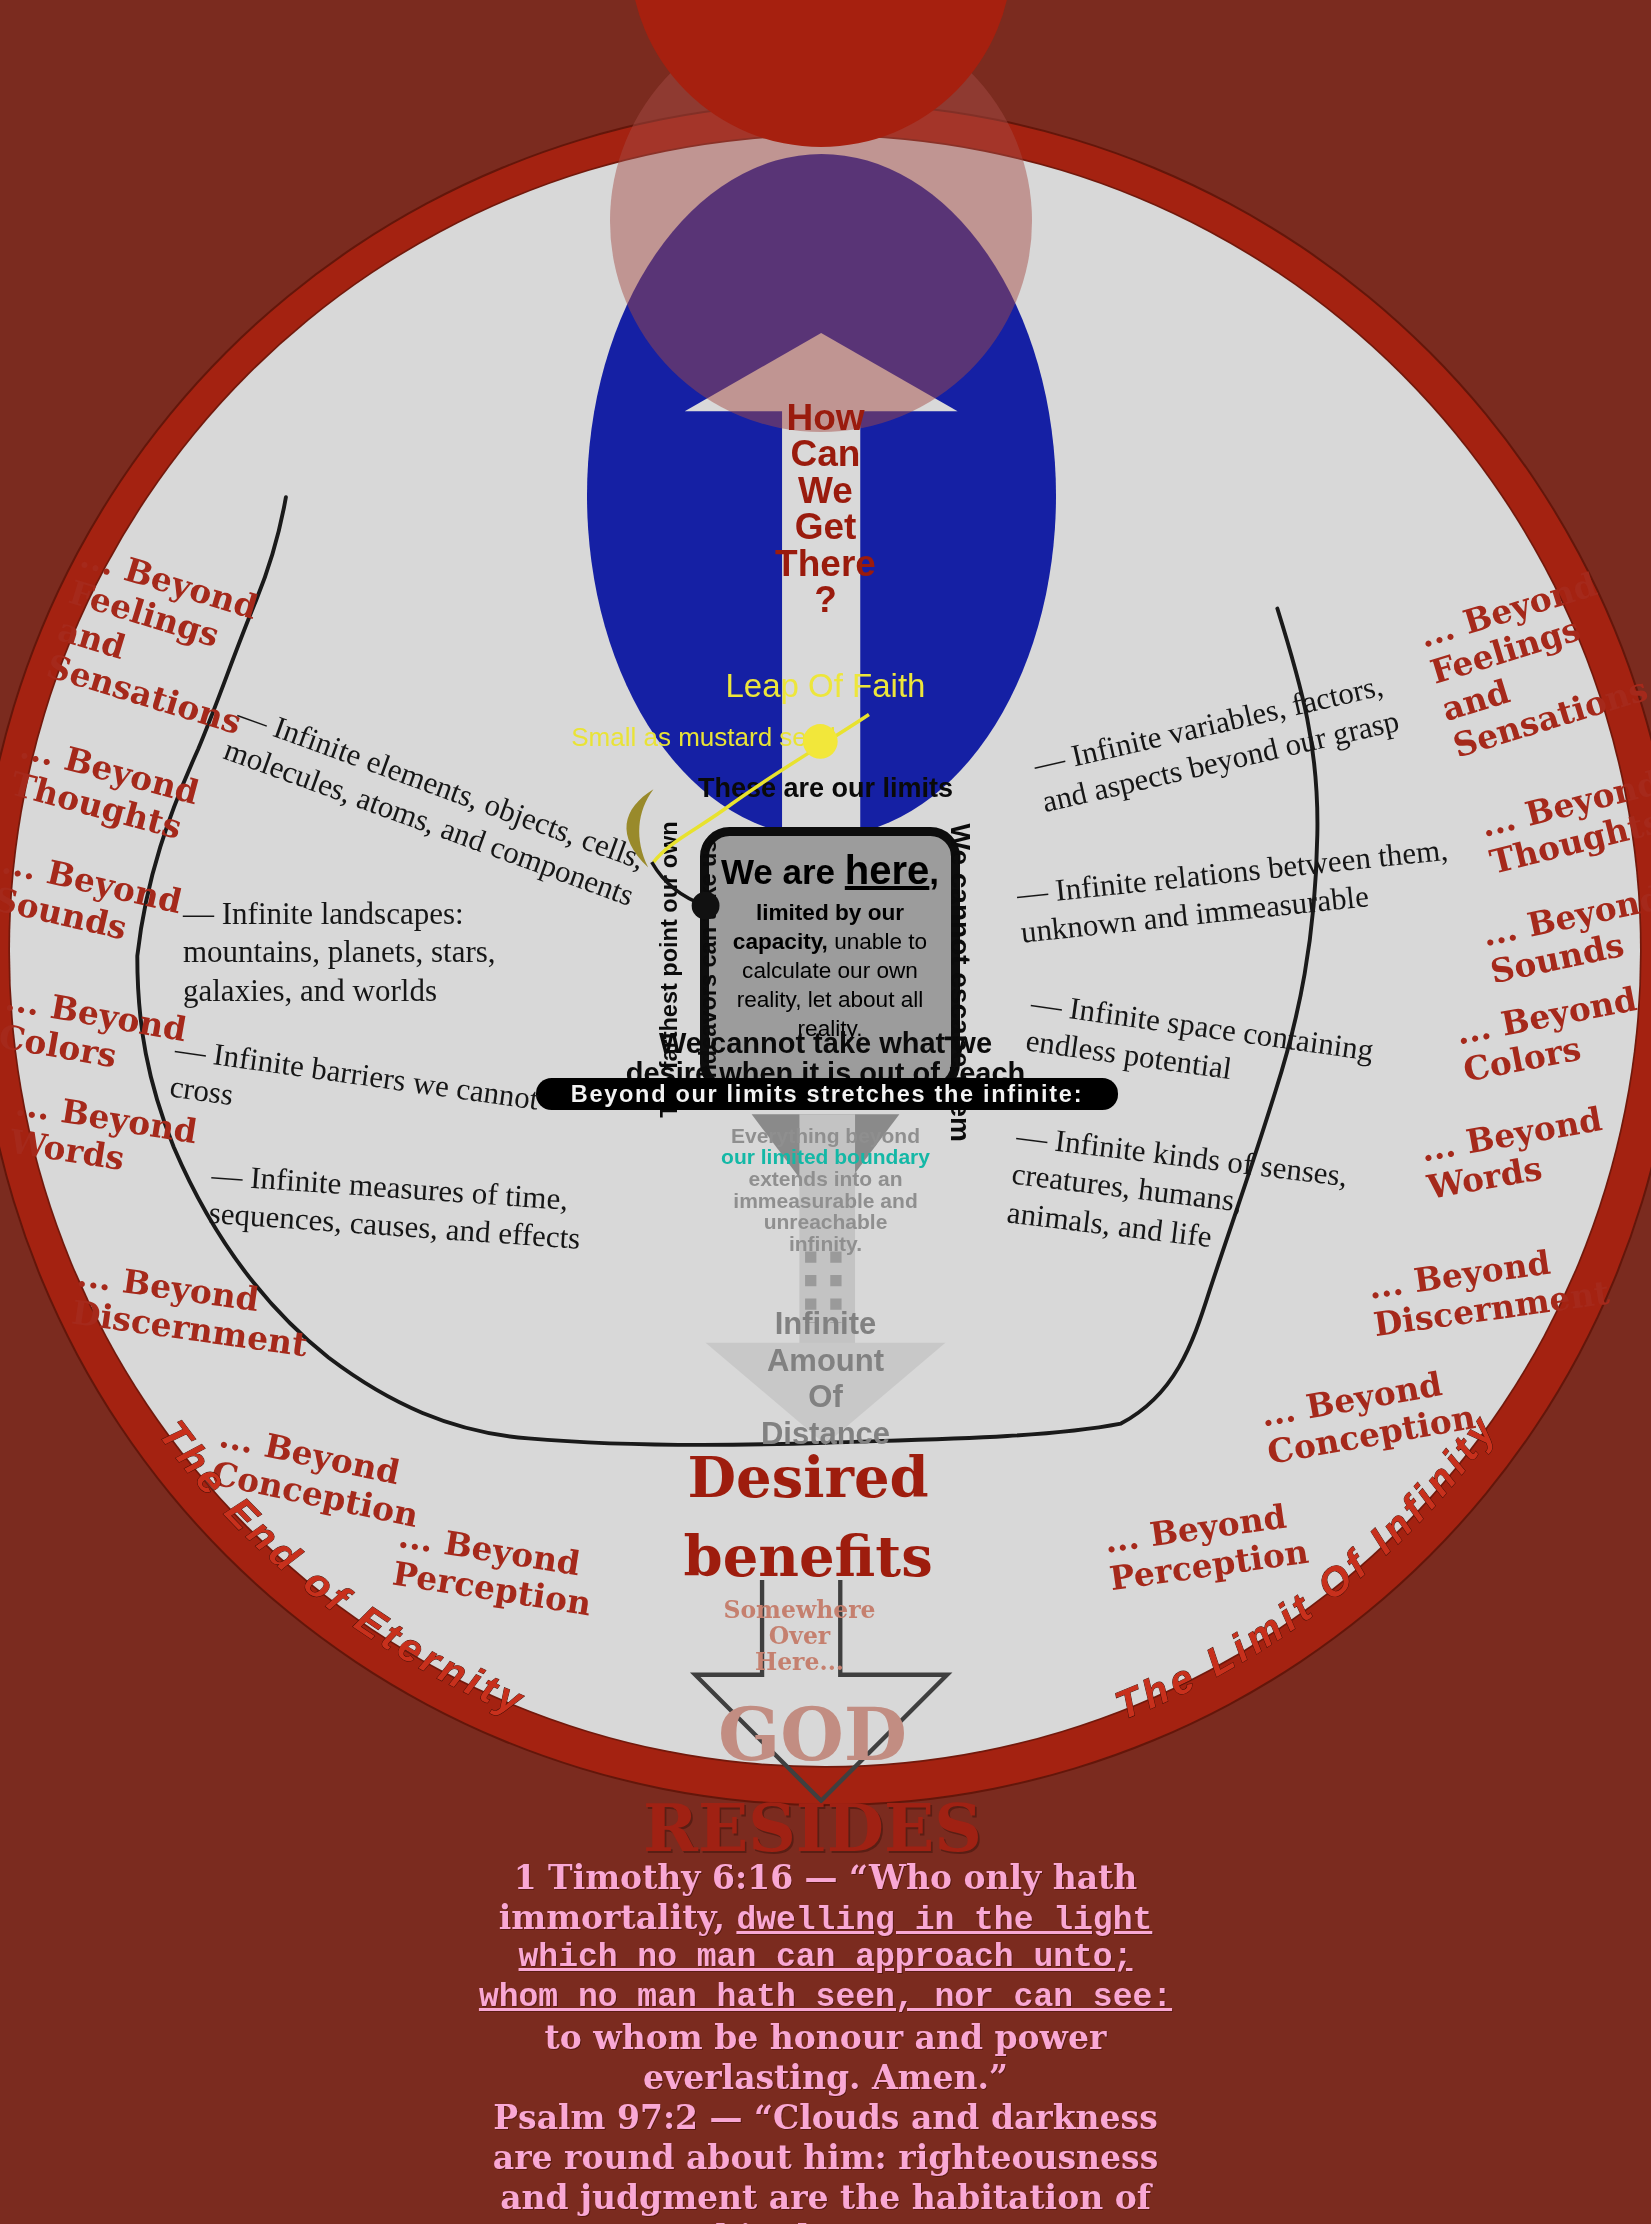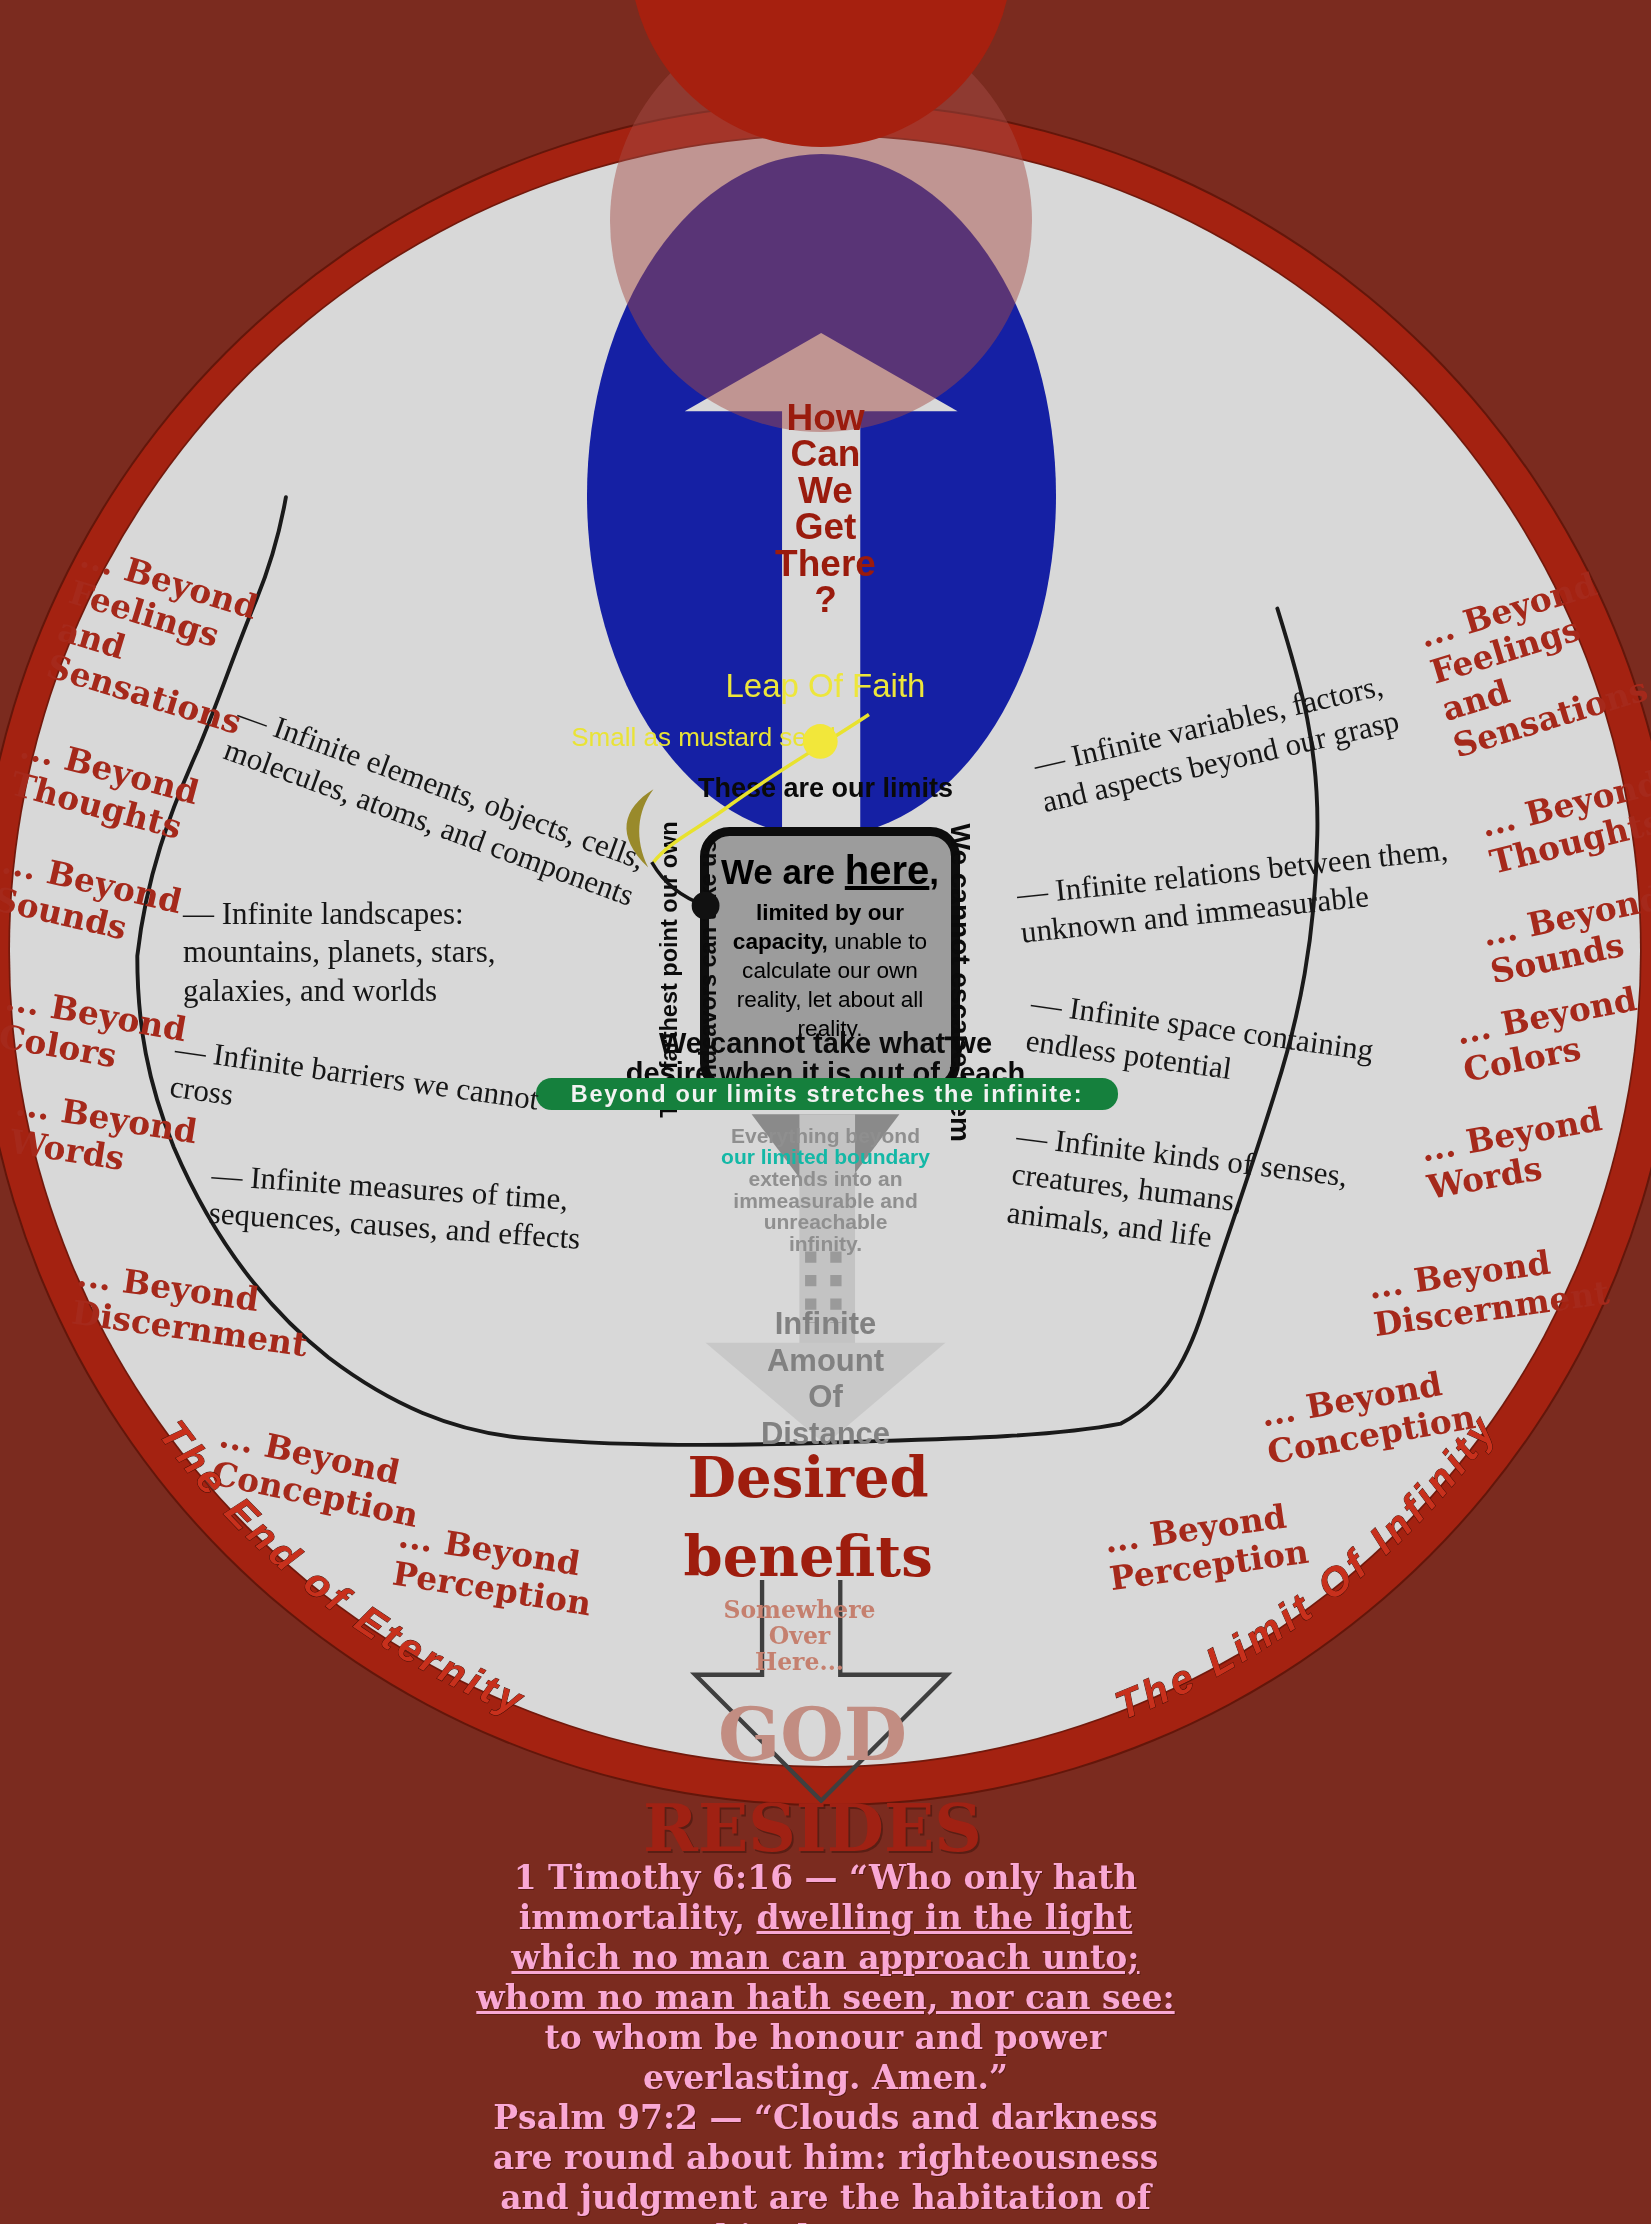--- a/index.html
+++ b/index.html
@@ -25,33 +25,33 @@
   #limits-box{left:700px;top:827px;width:242px;height:248px;background:#9C9C9C;
       border:9.6px solid #0D0D0D;border-radius:29.5px;text-align:center;color:#000;}
   #we-are{margin-top:12px;font-size:35px;font-weight:bold;}
   #we-are .here{font-size:40px;text-decoration:underline;}
   #box-body{margin:5.2px 12px 0 12px;font-size:22.6px;line-height:29px;}
   .vtext{position:absolute;font-weight:bold;color:#0B0B0B;white-space:nowrap;text-align:center;}
   #vleft1{left:517px;top:956px;width:304px;font-size:23.5px;transform:rotate(-90deg);}
   #vleft2{left:569px;top:952px;width:278px;font-size:23.5px;transform:rotate(-90deg);}
   #vright{left:816px;top:951px;width:287px;font-size:28px;transform:rotate(90deg);}
   .below-box{color:#0A0A0A;font-weight:bold;font-size:29px;}
-  #banner{left:536px;top:1078px;width:582px;height:32px;background:#15803d;border-radius:15.6px;
+  #banner{left:536px;top:1078px;width:582px;height:32px;background:#000000;border-radius:15.6px;
       color:#F2F2F2;font-weight:bold;font-size:23.5px;letter-spacing:1.7px;text-align:center;line-height:32px;}
   .grayline{color:#8F8F8F;font-weight:bold;font-size:21px;line-height:22px;}
   .grayline b{color:#14b8a6;}
   .distline{color:#818181;font-weight:bold;font-size:31px;line-height:37px;}
   
   .slab{font-family:"DejaVu Serif",serif;font-weight:bold;}
   #desired1,#desired2{color:#9E1D0E;font-size:56px;}
   .somewhere{color:#C5806F;font-size:23.5px;line-height:26px;}
   #god{color:#C28D82;font-size:73px;}
   #resides{color:#A02113;font-size:66px;text-shadow:1.7px 1.7px 0 rgba(30,5,0,.35);}
   .verse{color:#f9a8d4;font-size:33px;line-height:40px;text-shadow:0.9px 0.9px 0 rgba(40,5,0,.4);}
-  .verse u,.verse.und{text-decoration:underline;}
+  .verse u,.verse.und{text-decoration:underline;font-family:Liberation Mono, monospace;}
   
   .beyond{position:absolute;color:#A5291B;font-family:"DejaVu Serif",serif;font-weight:bold;
       font-size:33px;line-height:1.16;transform-origin:0 0;white-space:nowrap;}
   .beyond span{display:block;}
   .item{position:absolute;color:#161616;font-family:"Liberation Serif",serif;font-size:31px;
       line-height:1.24;transform-origin:0 0;white-space:nowrap;}
   .item span{display:block;}
 </style>
 </head>
 <body>

